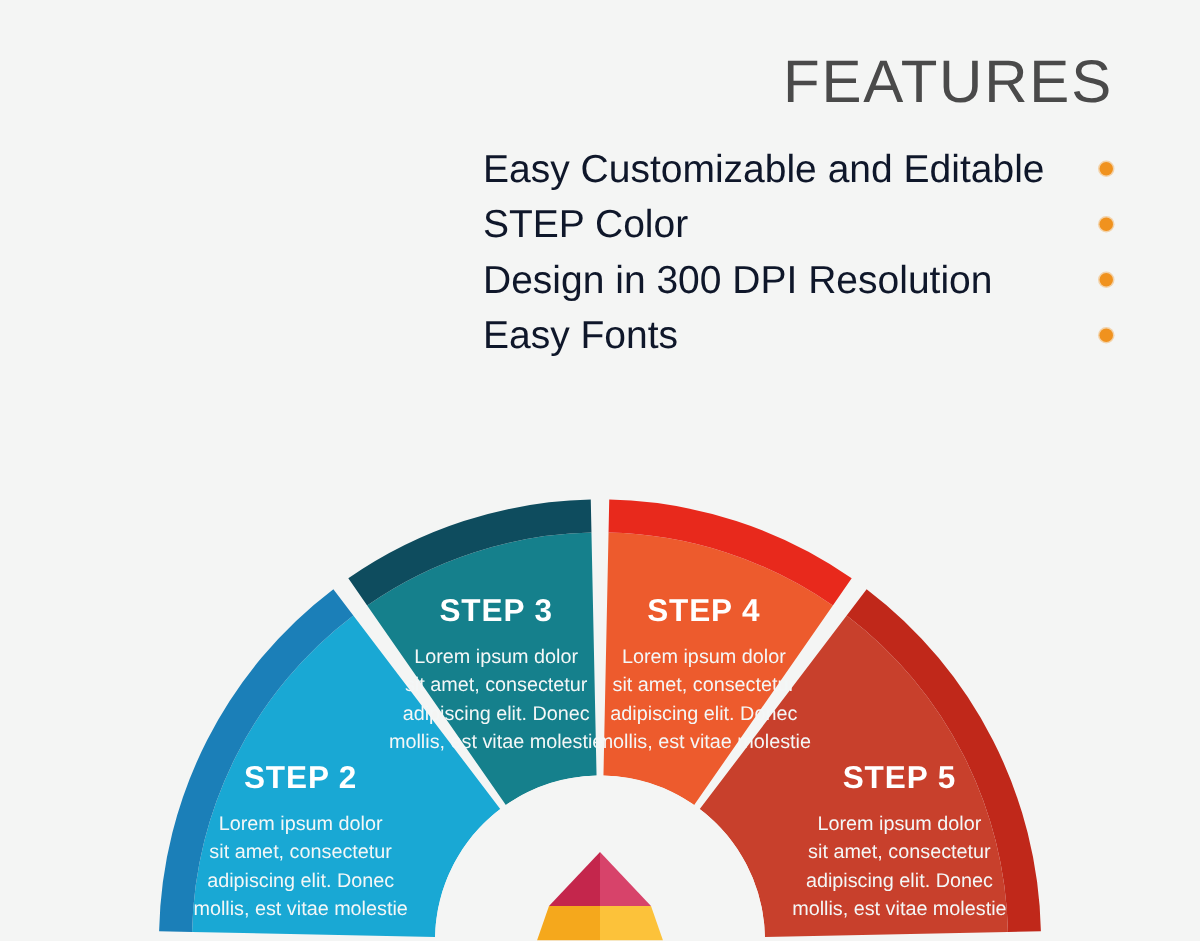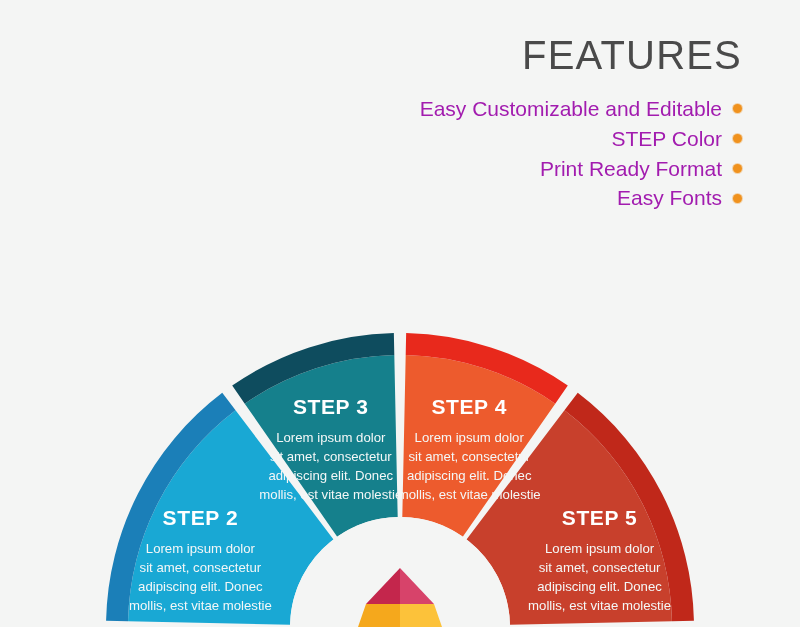--- a/index.html
+++ b/index.html
@@ -43,23 +43,23 @@
     font-family: "Liberation Sans", sans-serif;
   }
   .features-list {
     list-style: none;
     margin: 0;
     padding: 0;
   }
   .feature-item {
     display: flex;
     align-items: center;
-    justify-content: flex-end;
-    font-size: 21px;
-    color: #a21caf;
+    justify-content: space-between;
+    font-size: 26px;
+    color: #0f172a;
     line-height: 1.42;
     white-space: nowrap;
   }
   .feature-label {
     display: inline-block;
   }
   .feature-bullet {
     display: inline-block;
     width: 9px;
     height: 9px;
@@ -102,21 +102,21 @@
     <ul class="features-list" id="features-list">
         <li class="feature-item">
           <span class="feature-label">Easy Customizable and Editable</span>
           <span class="feature-bullet" style="background: rgb(240, 146, 30);"></span>
         </li>
         <li class="feature-item">
           <span class="feature-label">STEP Color</span>
           <span class="feature-bullet" style="background: rgb(240, 146, 30);"></span>
         </li>
         <li class="feature-item">
-          <span class="feature-label">Print Ready Format</span>
+          <span class="feature-label">Design in 300 DPI Resolution</span>
           <span class="feature-bullet" style="background: rgb(240, 146, 30);"></span>
         </li>
         <li class="feature-item">
           <span class="feature-label">Easy Fonts</span>
           <span class="feature-bullet" style="background: rgb(240, 146, 30);"></span>
         </li>
       </ul>
   </div>
 
   <svg id="wheel" viewBox="0 0 800 627">

